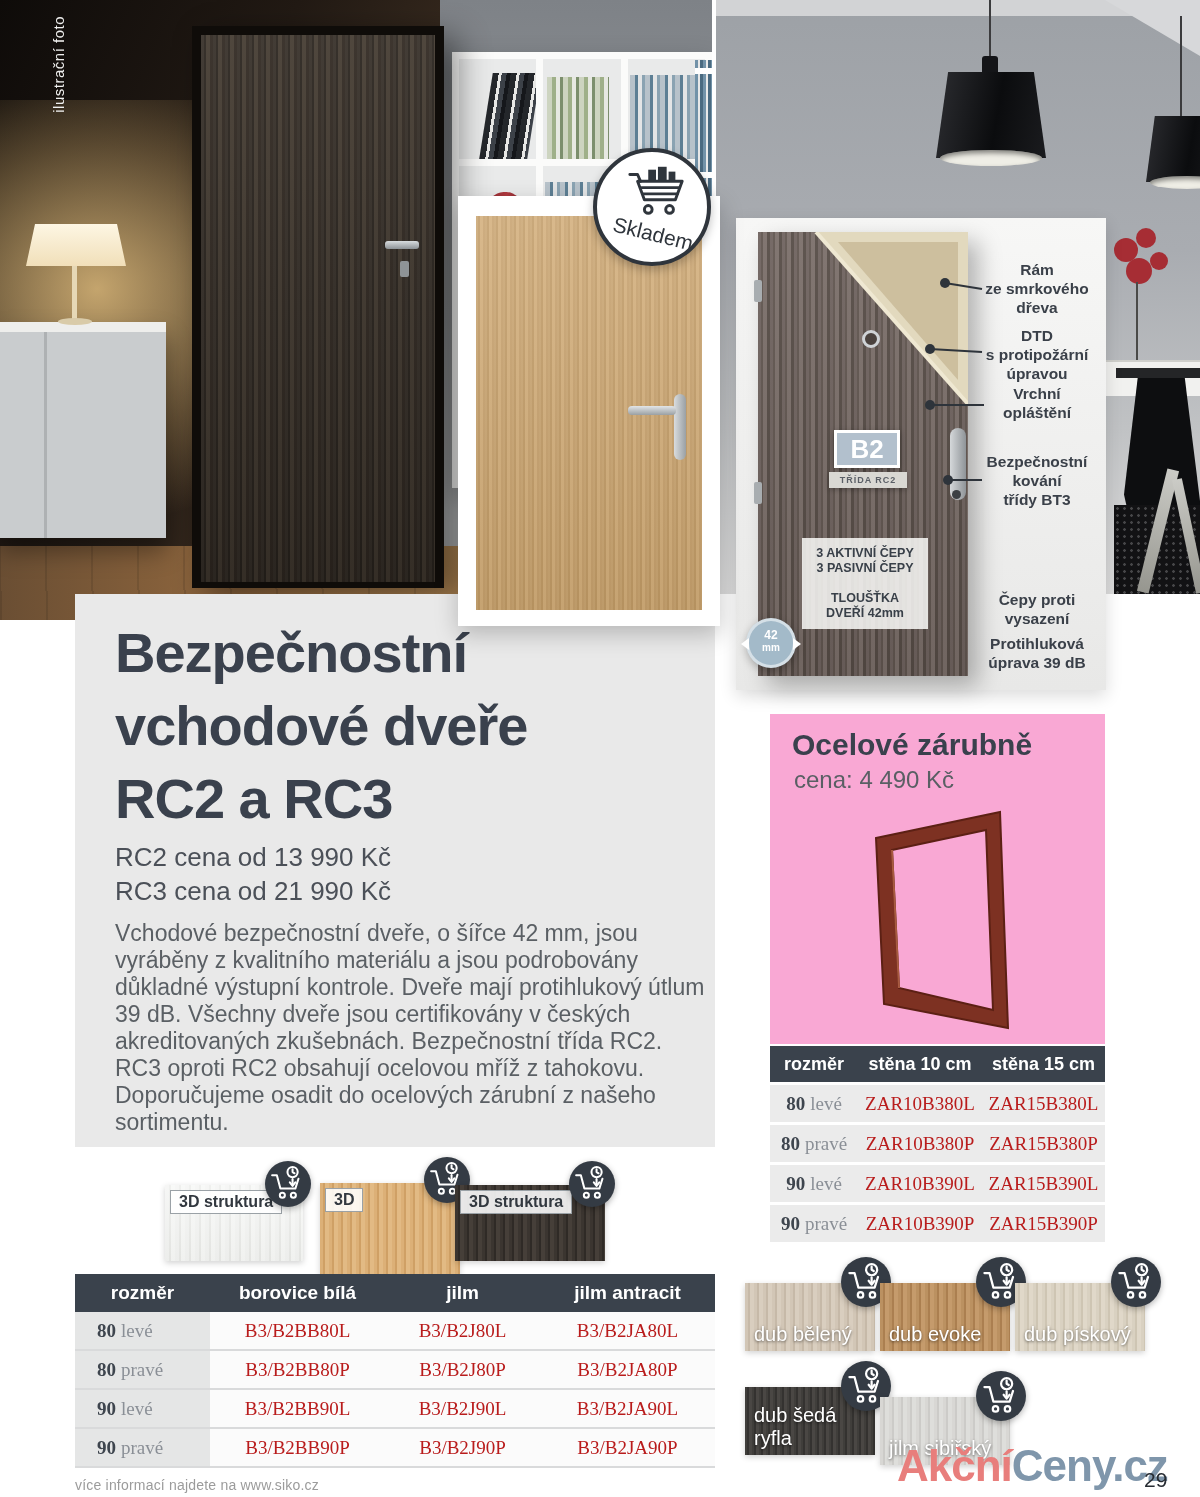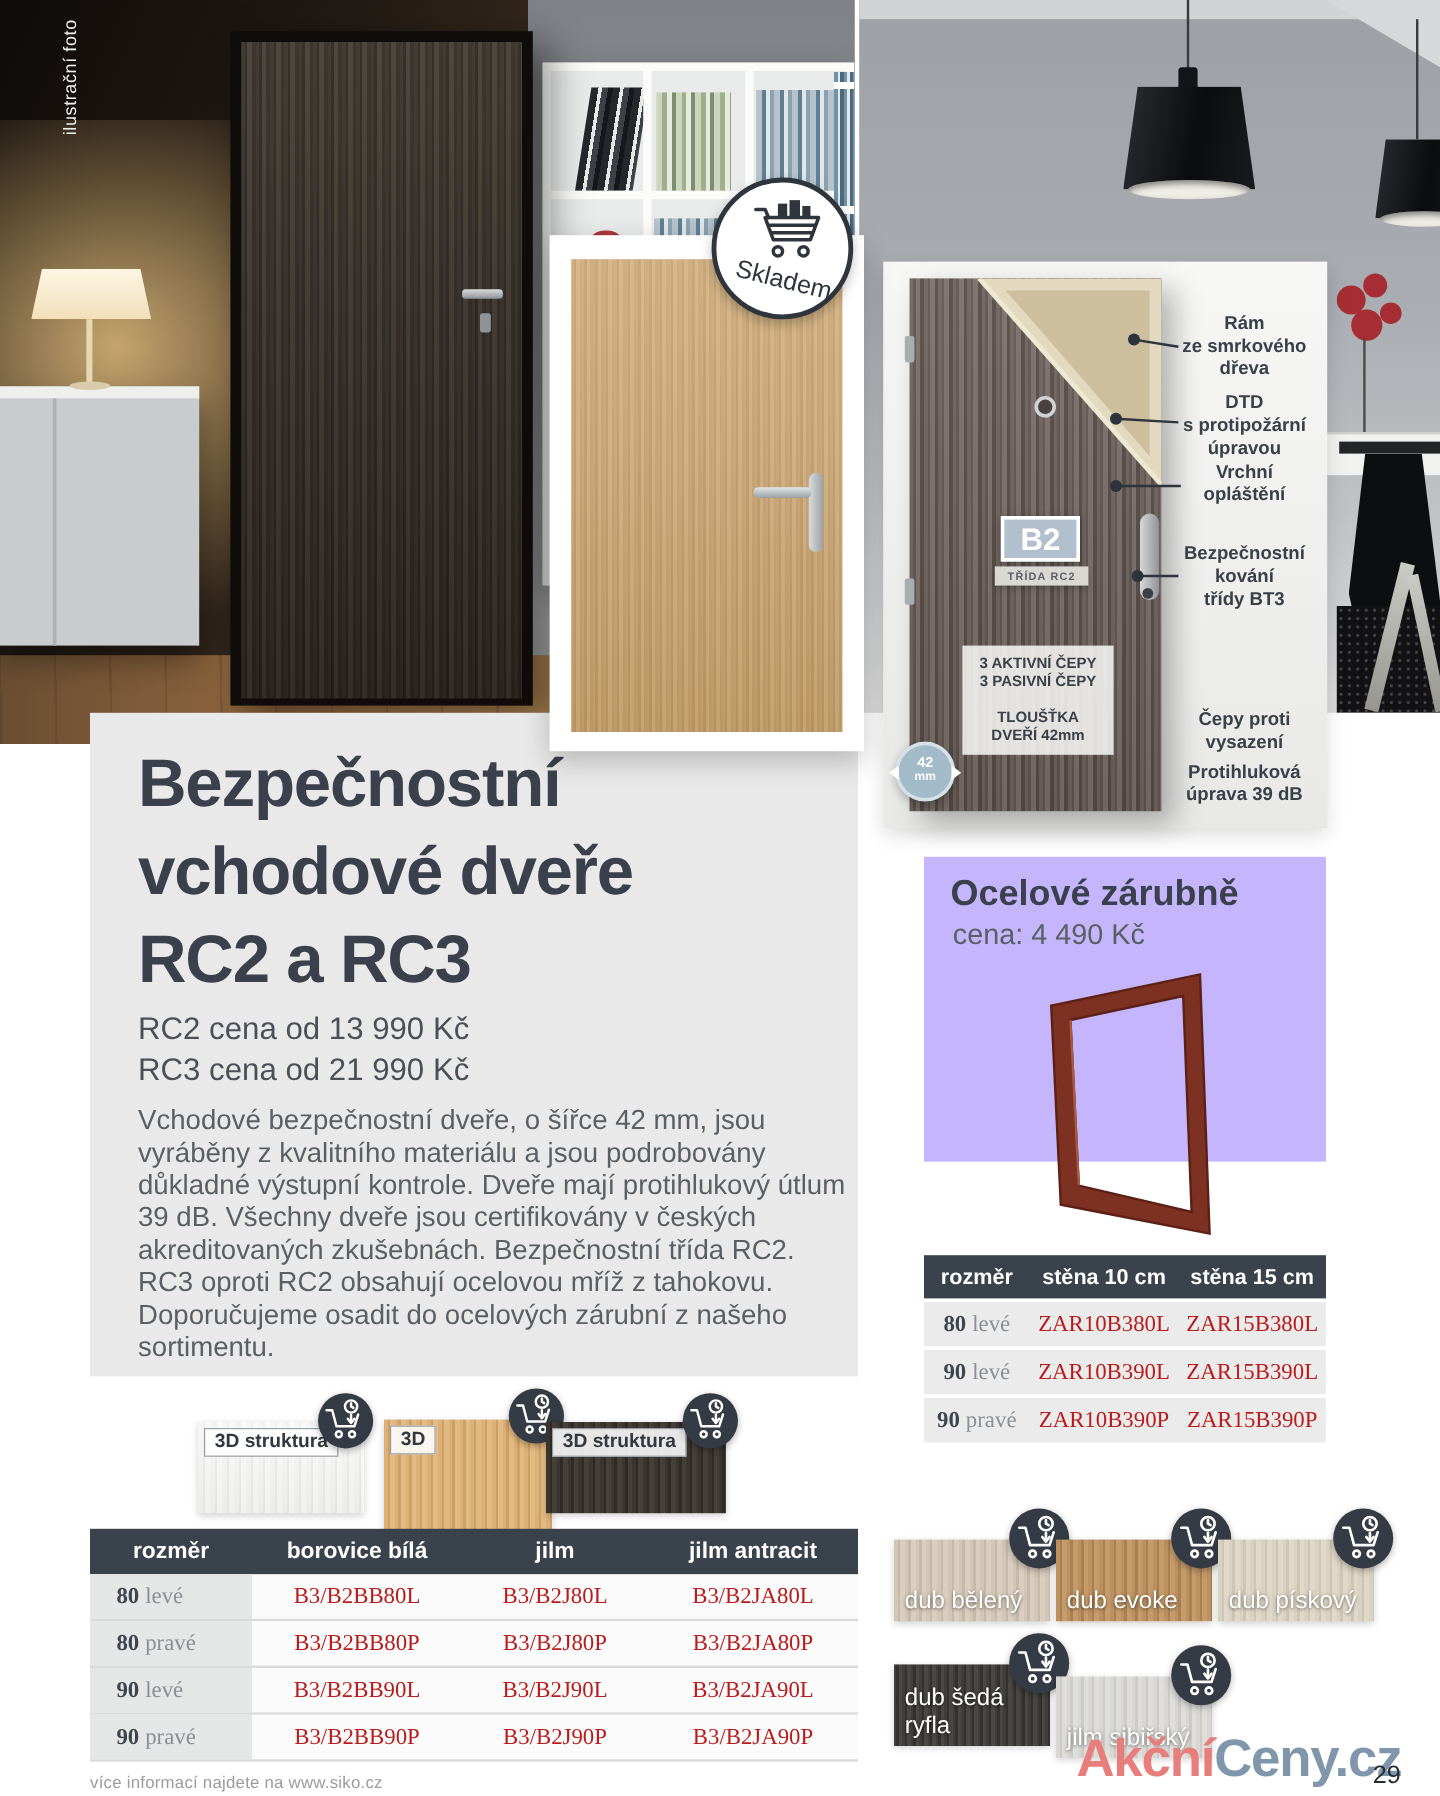--- a/index.html
+++ b/index.html
@@ -126,21 +126,21 @@
   .callouts{position:absolute;left:0;top:0;width:370px;height:472px;pointer-events:none;}
 
   
   #intro-panel{position:absolute;left:75px;top:594px;width:640px;height:553px;background:#e9e9e9;}
   .intro-title{position:absolute;left:40px;top:22px;font-size:56px;font-weight:bold;color:#3a414d;
     line-height:73px;letter-spacing:-1px;}
   .intro-prices{position:absolute;left:40px;top:246px;font-size:26px;color:#4b5058;line-height:34px;}
   .intro-par{position:absolute;left:40px;top:326px;width:592px;font-size:23px;color:#5a5f64;line-height:27px;}
 
   
-  #zarubne-panel{position:absolute;left:770px;top:714px;width:335px;height:254px;background:#c4b5fd;}
+  #zarubne-panel{position:absolute;left:770px;top:714px;width:335px;height:330px;background:#f9a8d4;}
   .zar-title{position:absolute;left:22px;top:14px;font-size:30px;font-weight:bold;color:#3a414d;}
   .zar-price{position:absolute;left:24px;top:52px;font-size:24px;color:#5a5f64;}
   .zar-frame{position:absolute;left:38px;top:84px;}
 
   .tbl{position:absolute;font-size:19px;}
   .tbl .hrow{display:flex;background:#3a424c;color:#fff;font-weight:bold;align-items:center;}
   .tbl .row{display:flex;align-items:center;font-family:Liberation Serif, serif;}
   .tbl .cell{text-align:center;box-sizing:border-box;}
   .sz{font-weight:bold;color:#3e454e;}
   .side{color:#8a8f96;margin-left:5px;}
@@ -390,20 +390,25 @@
       <div class="cell c1">rozměr</div>
       <div class="cell c2">stěna 10 cm</div>
       <div class="cell c3">stěna 15 cm</div>
     </div>
     <div class="row">
       <div class="cell c1"><span class="sz">80</span><span class="side">levé</span></div>
       <div class="cell c2 code">ZAR10B380L</div>
       <div class="cell c3 code">ZAR15B380L</div>
     </div>
     <div class="row">
+      <div class="cell c1"><span class="sz">80</span><span class="side">pravé</span></div>
+      <div class="cell c2 code">ZAR10B380P</div>
+      <div class="cell c3 code">ZAR15B380P</div>
+    </div>
+    <div class="row">
       <div class="cell c1"><span class="sz">90</span><span class="side">levé</span></div>
       <div class="cell c2 code">ZAR10B390L</div>
       <div class="cell c3 code">ZAR15B390L</div>
     </div>
     <div class="row">
       <div class="cell c1"><span class="sz">90</span><span class="side">pravé</span></div>
       <div class="cell c2 code">ZAR10B390P</div>
       <div class="cell c3 code">ZAR15B390P</div>
     </div>
   </div>

